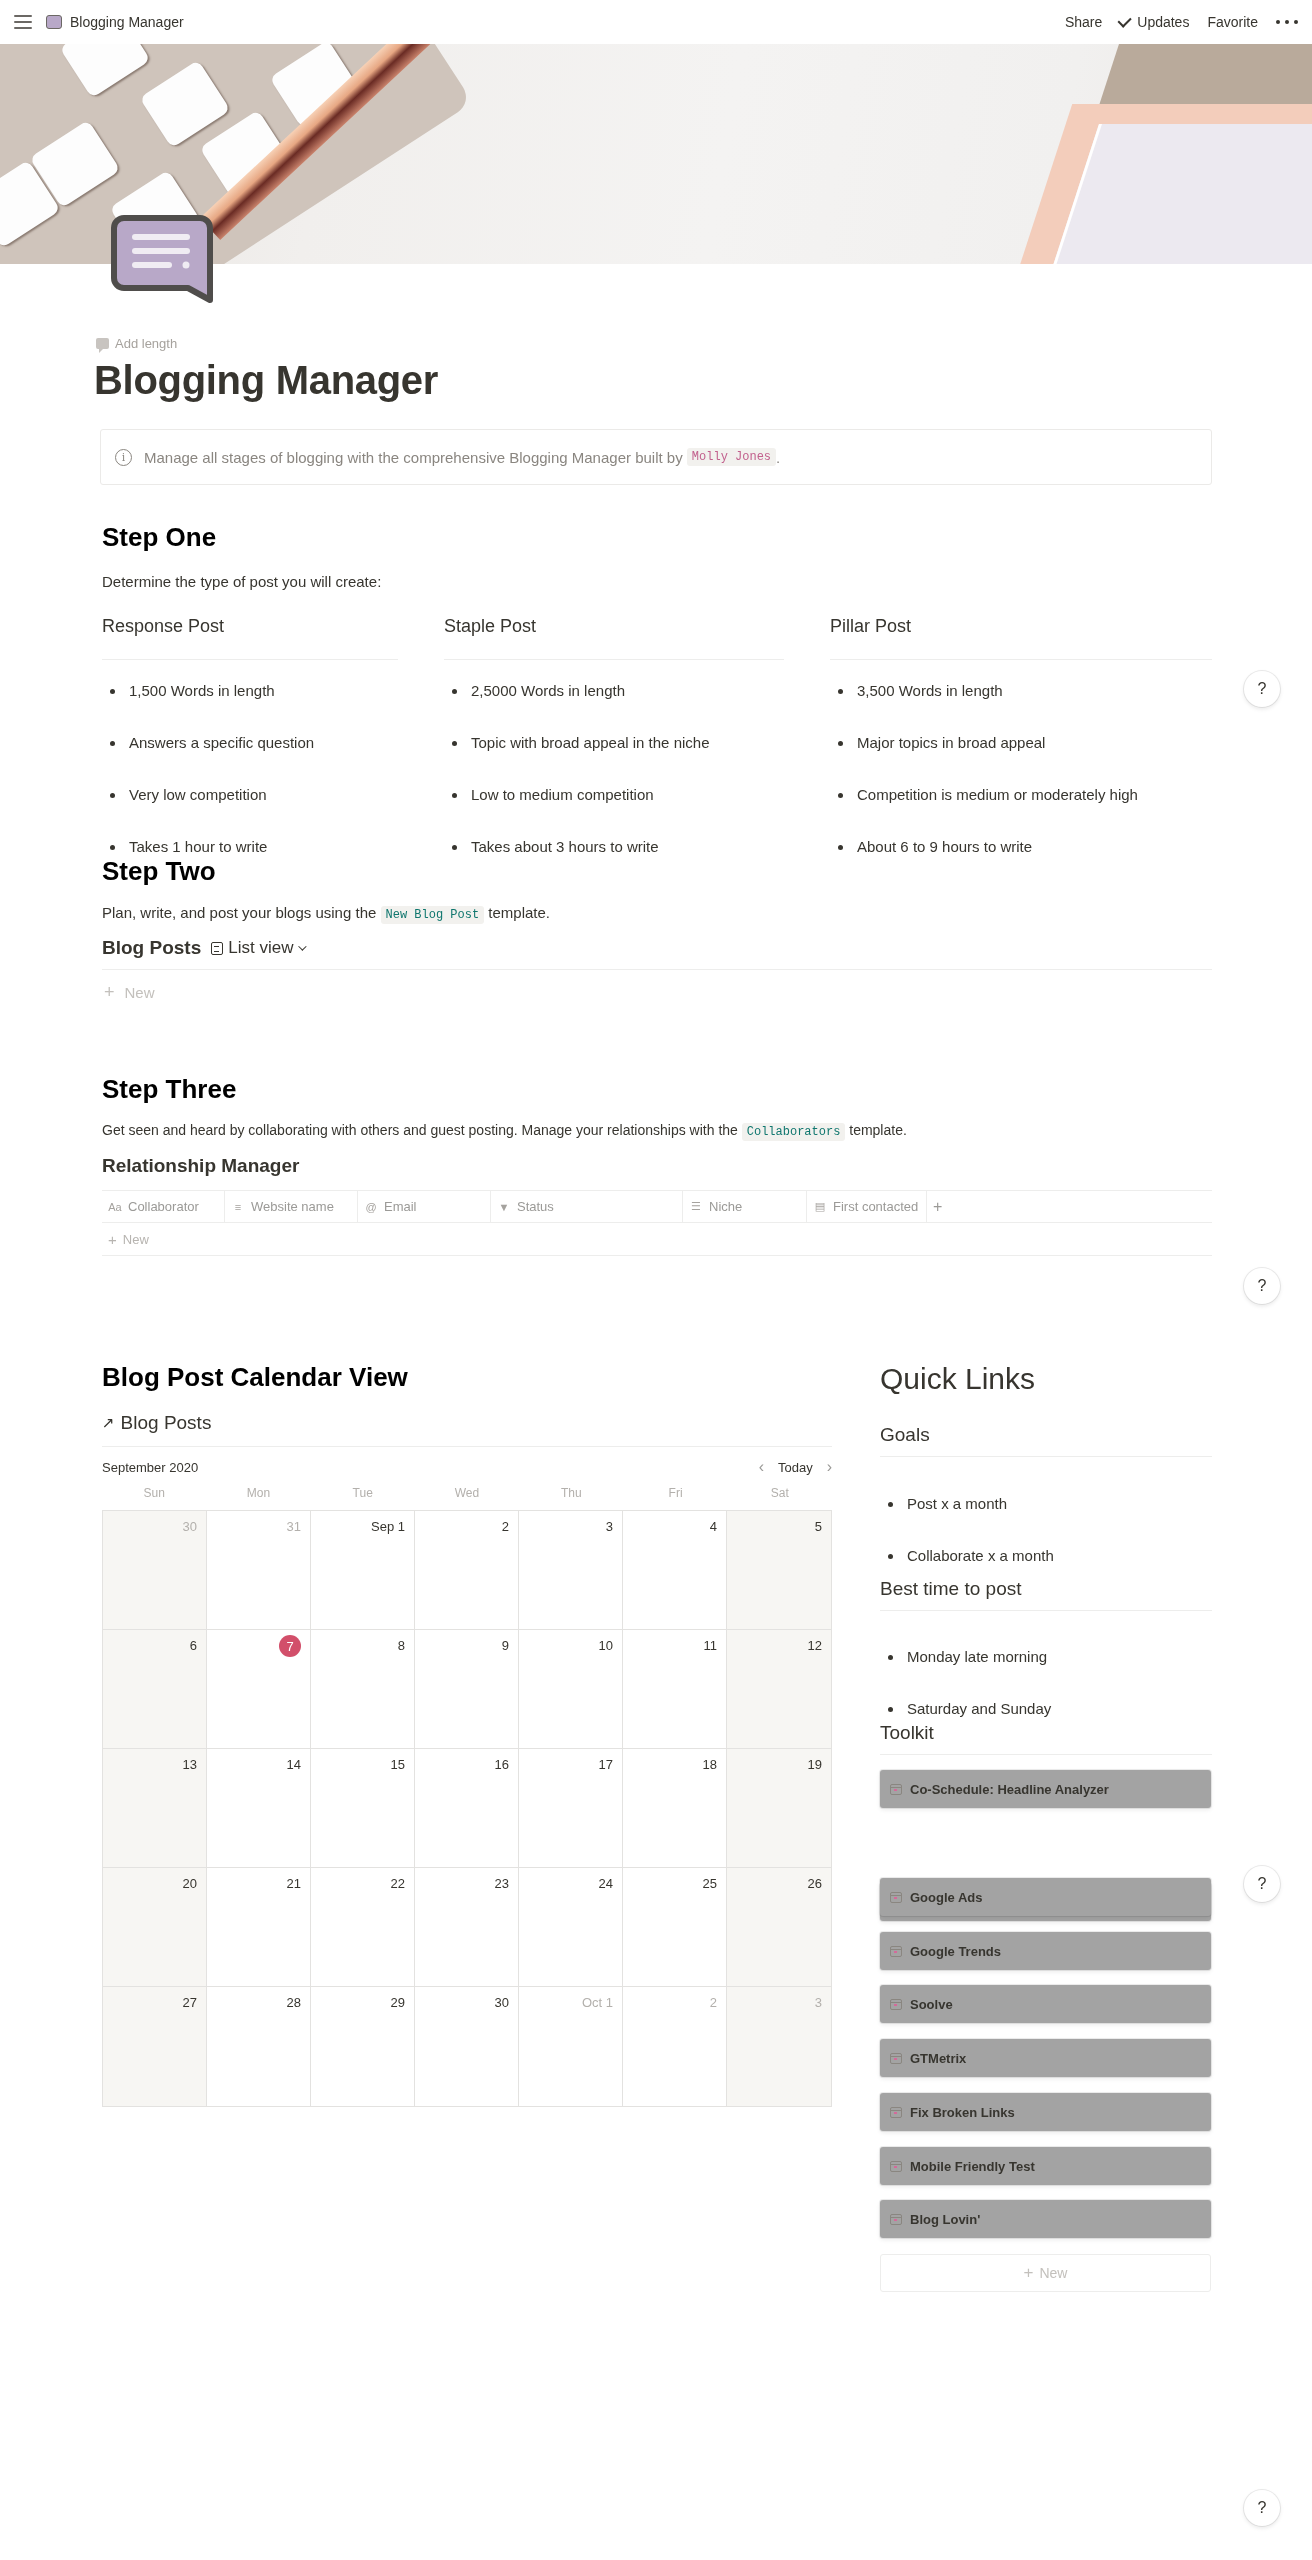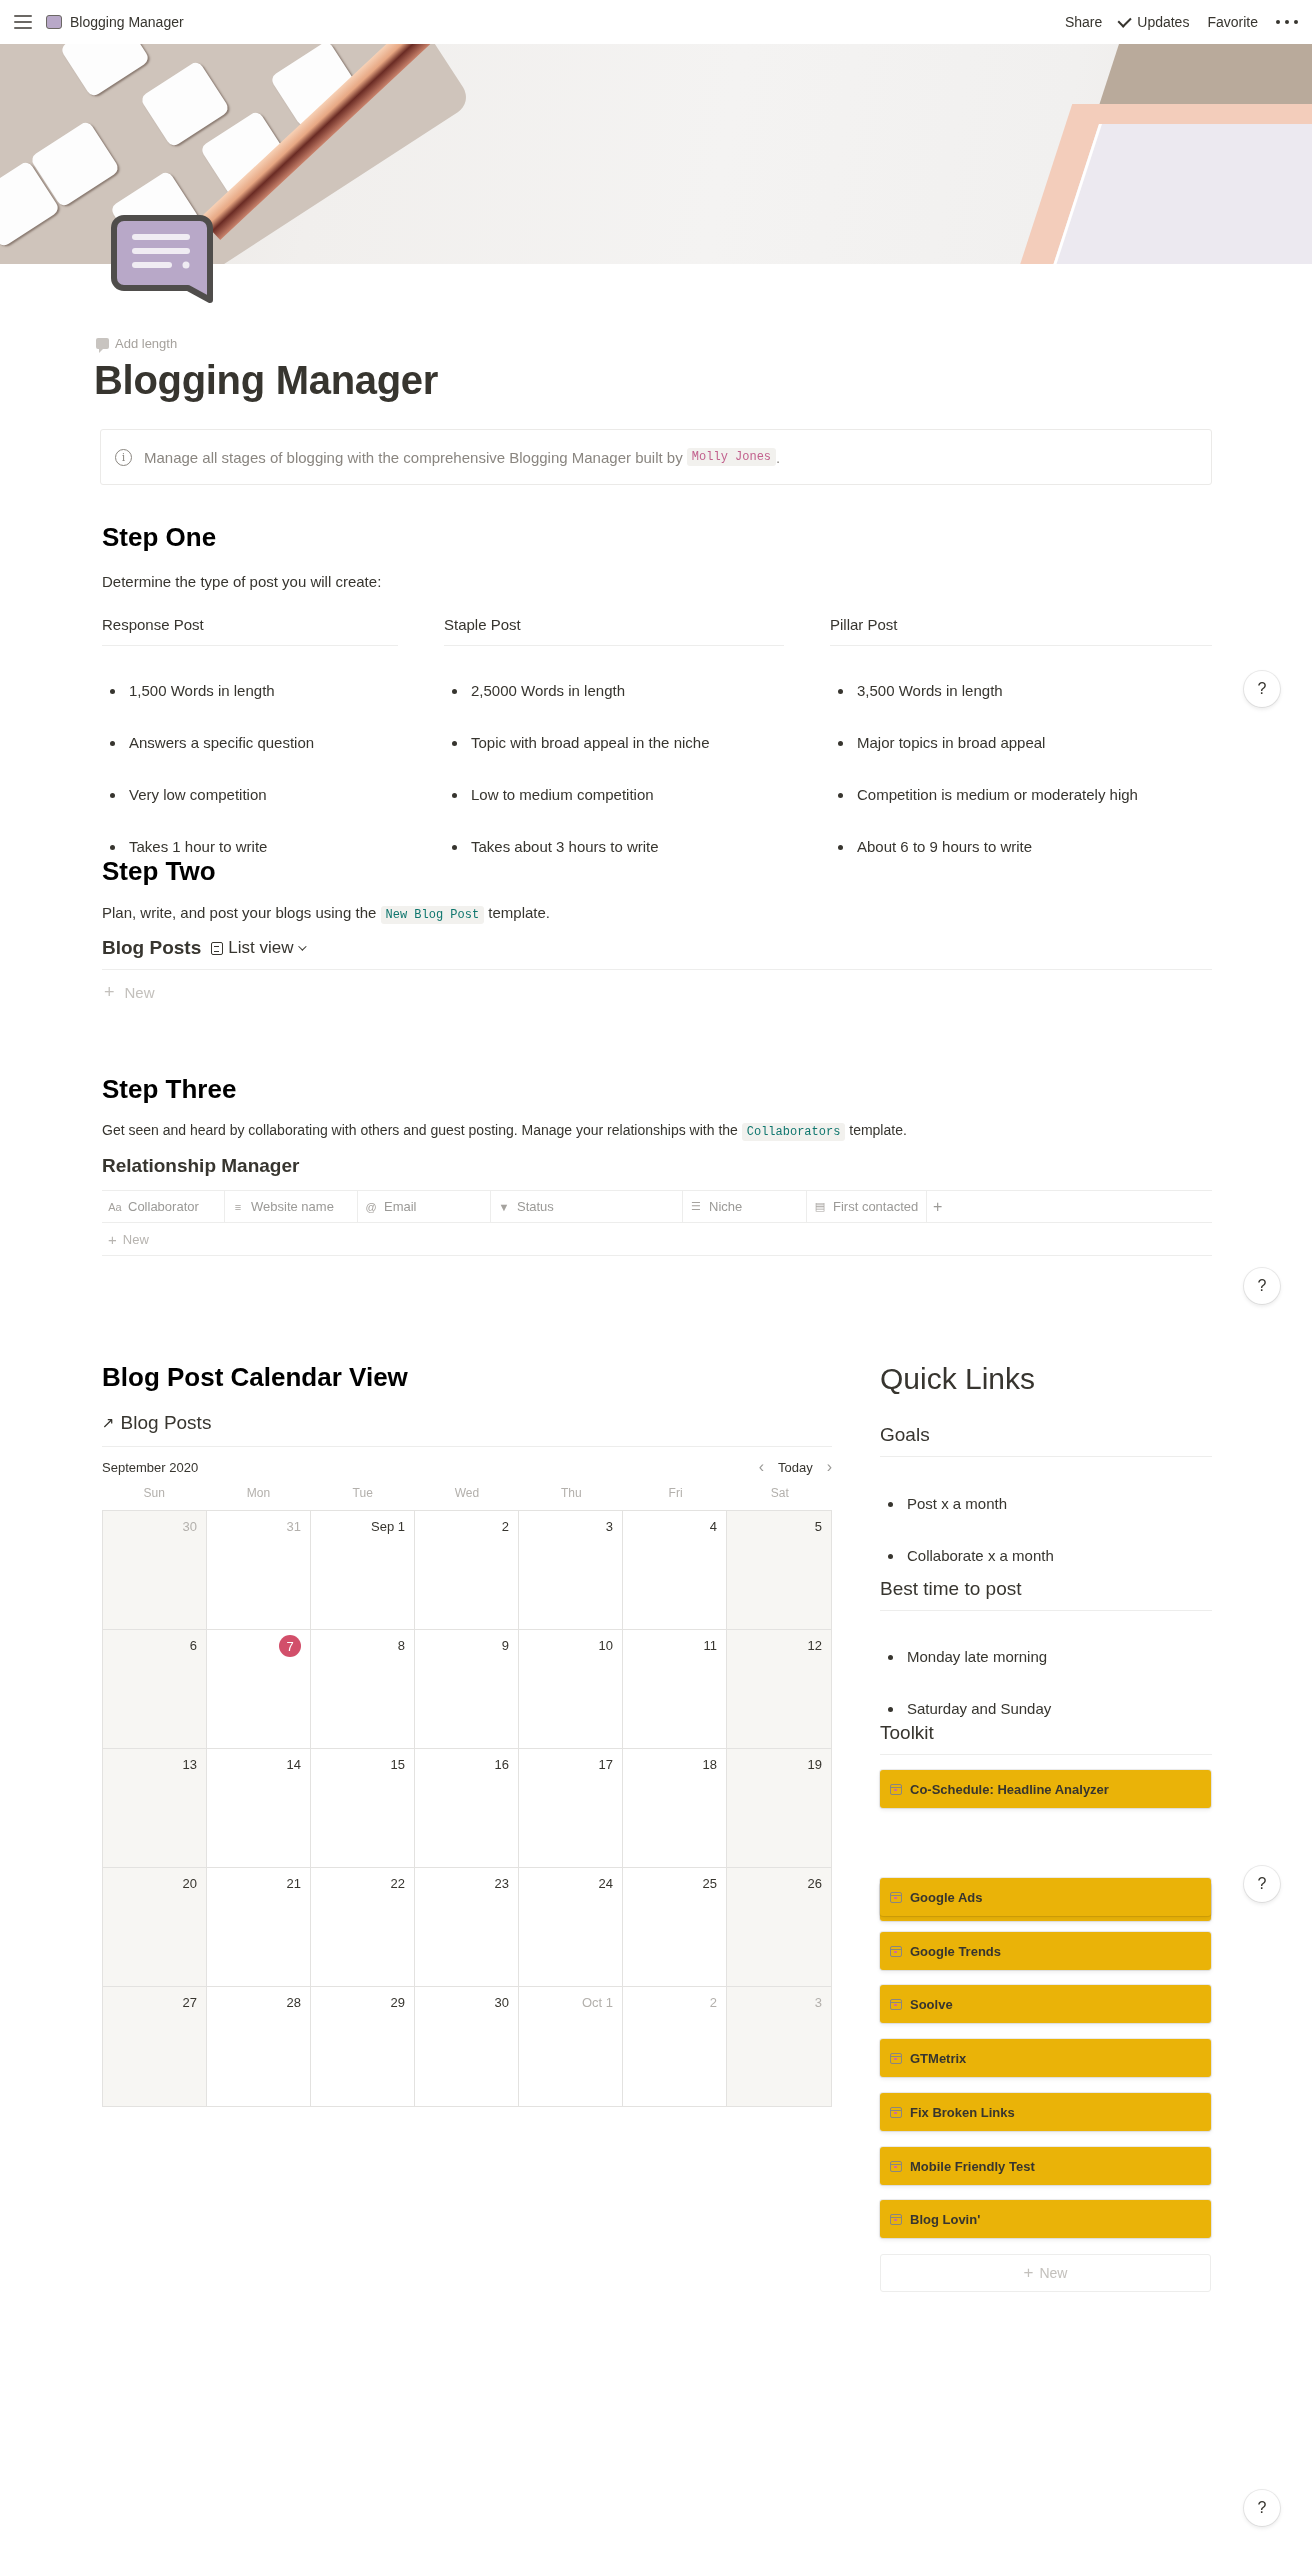--- a/index.html
+++ b/index.html
@@ -38,21 +38,21 @@
   .comment-icon::after { content: ""; position: absolute; left: 3px; bottom: -4px; border-left: 4px solid #c8c4c0; border-bottom: 4px solid transparent; }
   .page-title { position: absolute; left: 94px; top: 358px; font-size: 40px; font-weight: 700; color: #37352f; letter-spacing: -0.3px; }
 
   .callout { position: absolute; left: 100px; top: 429px; width: 1112px; height: 56px; border: 1px solid #ebeae8; border-radius: 3px; display: flex; align-items: center; padding-left: 14px; font-size: 15px; color: #8a8680; }
   .info-icon { width: 17px; height: 17px; border: 1.3px solid #8a8680; border-radius: 50%; display: inline-flex; align-items: center; justify-content: center; font-size: 11px; font-family: "DejaVu Serif", serif; margin-right: 12px; color: #8a8680; }
   .code { background: #f2f1ee; color: #0f766e; border-radius: 3px; padding: 2px 5px; font-size: 12px; font-family: "Liberation Mono", "DejaVu Sans Mono", monospace; }
   .callout .code { color: #c2608d; }
 
   h2.h1 { position: absolute; font-size: 26px; font-weight: 700; color: #000000; }
   .para { position: absolute; font-size: 15px; color: #37352f; }
-  .col-head { position: absolute; font-size: 15px; font-weight: 400; color: #37352f; padding-bottom: 12px; border-bottom: 1px solid #ededec; }
+  .col-head { position: absolute; font-size: 18px; font-weight: 400; color: #37352f; padding-bottom: 22px; border-bottom: 1px solid #ededec; }
   ul.bl { position: absolute; list-style: none; font-size: 15px; color: #37352f; }
   ul.bl li { position: relative; padding-left: 27px; height: 31px; line-height: 22px; margin-top: 21px; }
   ul.bl li::before { content: ""; position: absolute; left: 8px; top: 9px; width: 5px; height: 5px; background: #37352f; border-radius: 50%; }
 
   .help { position: absolute; left: 1244px; width: 36px; height: 36px; border-radius: 50%; background: #fff; box-shadow: 0 0 0 1px rgba(15,15,15,0.08), 0 2px 4px rgba(15,15,15,0.1); display: flex; align-items: center; justify-content: center; font-size: 16px; color: #37352f; cursor: pointer; }
 
   
   .db-title { position: absolute; font-size: 19px; font-weight: 700; color: #37352f; display: flex; align-items: center; gap: 10px; }
   .db-title .view { font-size: 17px; font-weight: 400; display: flex; align-items: center; gap: 5px; cursor: pointer; }
   .listview-icon { width: 12px; height: 13px; border: 1.5px solid #37352f; border-radius: 2px; position: relative; }
@@ -84,21 +84,21 @@
   .cell { border-right: 1px solid #e3e2e0; border-bottom: 1px solid #e3e2e0; padding: 8px 9px; text-align: right; font-size: 13px; color: #37352f; cursor: pointer; }
   .cell.weekend { background: #f7f6f3; }
   .cell.muted { color: #b3b0ac; }
   .cell:nth-child(7n) { border-right: none; }
   .cell.lastrow { border-bottom: none; }
   .today-dot { display: inline-flex; width: 22px; height: 22px; border-radius: 50%; background: #d24f6a; color: #fff; align-items: center; justify-content: center; margin-top: -3px; }
 
   
   .ql-h { position: absolute; left: 880px; font-size: 30px; font-weight: 400; color: #37352f; }
   .ql-sub { position: absolute; left: 880px; width: 332px; font-size: 19px; color: #37352f; padding-bottom: 10px; border-bottom: 1px solid #ededec; }
-  .tool { position: absolute; left: 880px; width: 331px; height: 38px; border-radius: 3px; box-shadow: 0 0 0 1px rgba(15,15,15,0.08), 0 2px 4px rgba(15,15,15,0.08); display: flex; align-items: center; padding-left: 10px; gap: 8px; font-size: 13px; font-weight: 700; color: #37352f; background: #eab308; cursor: pointer; }
+  .tool { position: absolute; left: 880px; width: 331px; height: 38px; border-radius: 3px; box-shadow: 0 0 0 1px rgba(15,15,15,0.08), 0 2px 4px rgba(15,15,15,0.08); display: flex; align-items: center; padding-left: 10px; gap: 8px; font-size: 13px; font-weight: 700; color: #37352f; background: #a3a3a3; cursor: pointer; }
   .web-icon { width: 12px; height: 11px; border: 1.3px solid #8a8680; border-radius: 2px; position: relative; }
   .web-icon::before { content: ""; position: absolute; left: 0; right: 0; top: 2px; height: 1px; background: #8a8680; }
   .web-icon::after { content: ""; position: absolute; left: 3px; top: 4px; width: 3px; height: 2px; background: #d46a9a; }
   .tool-new { position: absolute; left: 880px; width: 331px; height: 38px; border: 1px solid #ededec; border-radius: 3px; display: flex; align-items: center; justify-content: center; gap: 6px; font-size: 14px; color: #c3c0bc; cursor: pointer; }
 </style>
 </head>
 <body>
 
 <div class="topbar">
   <div class="hamburger">

